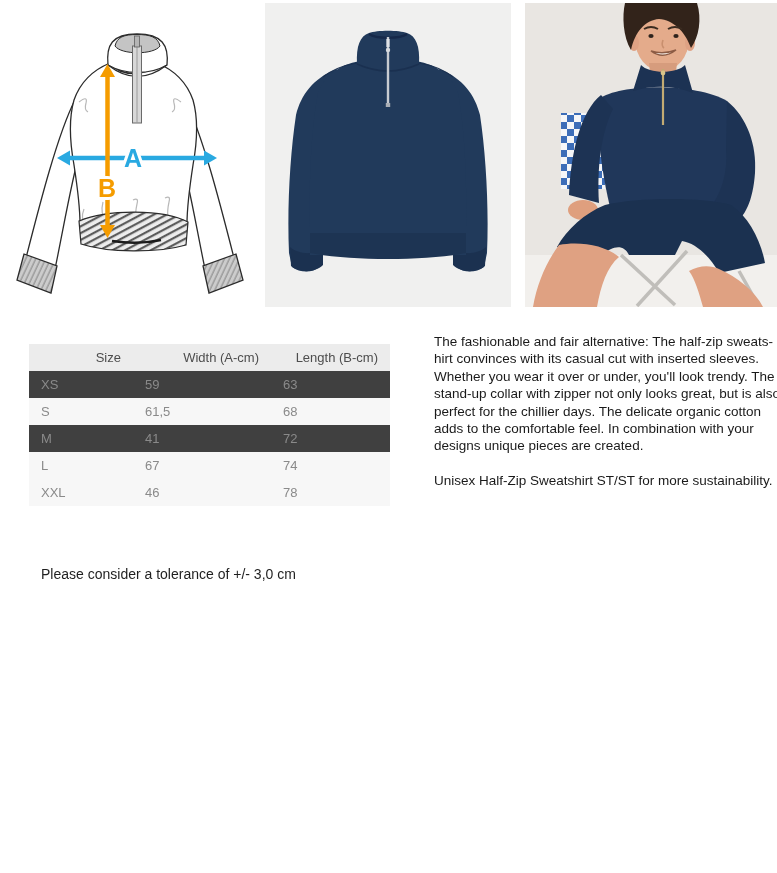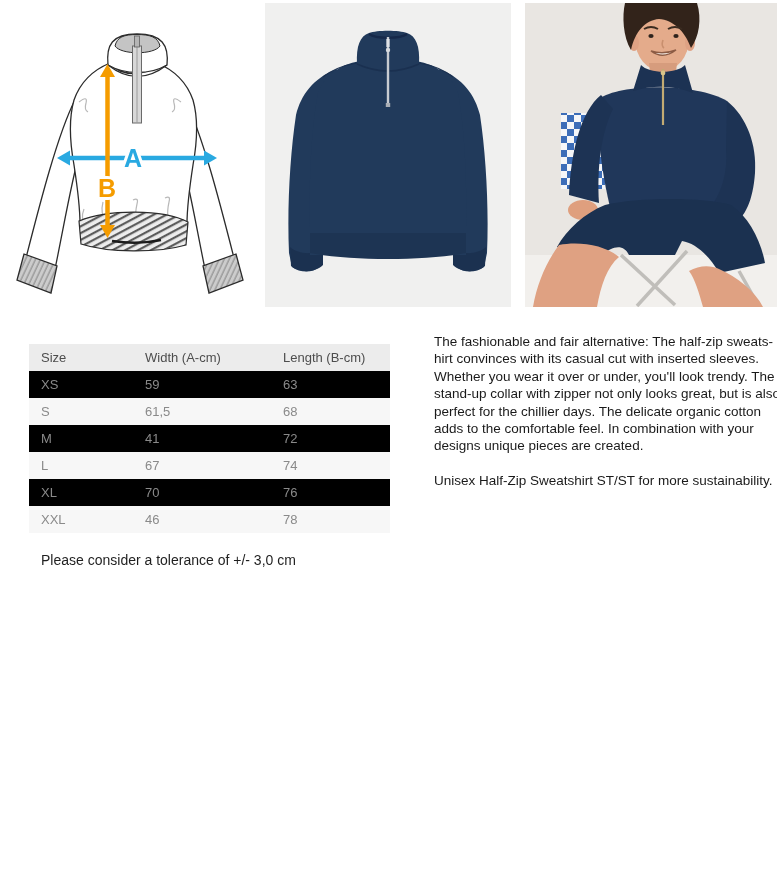--- a/index.html
+++ b/index.html
@@ -15,31 +15,31 @@
   .fig-model{left:525px;width:252px;background:#e9e6e2;}
 
   table.size-table{
     position:absolute;left:29px;top:344px;width:361px;
     border-collapse:collapse;table-layout:fixed;font-size:13px;
   }
   table.size-table col.c1{width:104px;}
   table.size-table col.c2{width:138px;}
   table.size-table col.c3{width:119px;}
   table.size-table th{
-    background:#ececec;color:#4d4d4d;font-weight:normal;text-align:left;
+    background:#ececec;color:#4d4d4d;font-weight:normal;text-align:right;
     padding:0 12px;height:27px;
   }
   table.size-table td{
     color:#8a8a8a;padding:0 12px;height:27px;
   }
-  table.size-table tr.odd td{background:#000000;}
+  table.size-table tr.odd td{background:#404040;}
   table.size-table tr.even td{background:#f7f7f7;}
 
   .tolerance-note{
-    position:absolute;left:41px;top:552px;font-size:14px;color:#1f1f1f;
+    position:absolute;left:41px;top:566px;font-size:14px;color:#1f1f1f;
   }
 
   .description{
     position:absolute;left:434px;top:333px;width:363px;
     font-size:13.5px;line-height:17.4px;color:#1a1a1a;
   }
   .description p{margin:0 0 17px 0;white-space:pre-line;}
 </style>
 </head>
 <body>
@@ -232,25 +232,20 @@
       <tr class="odd">
         <td>M</td>
         <td>41</td>
         <td>72</td>
       </tr>
       <tr class="even">
         <td>L</td>
         <td>67</td>
         <td>74</td>
       </tr>
-      <tr class="odd">
-        <td>XL</td>
-        <td>70</td>
-        <td>76</td>
-      </tr>
       <tr class="even">
         <td>XXL</td>
         <td>46</td>
         <td>78</td>
       </tr>
     </tbody>
 </table>
 
 <div class="tolerance-note">Please consider a tolerance of +/- 3,0 cm</div>
 

